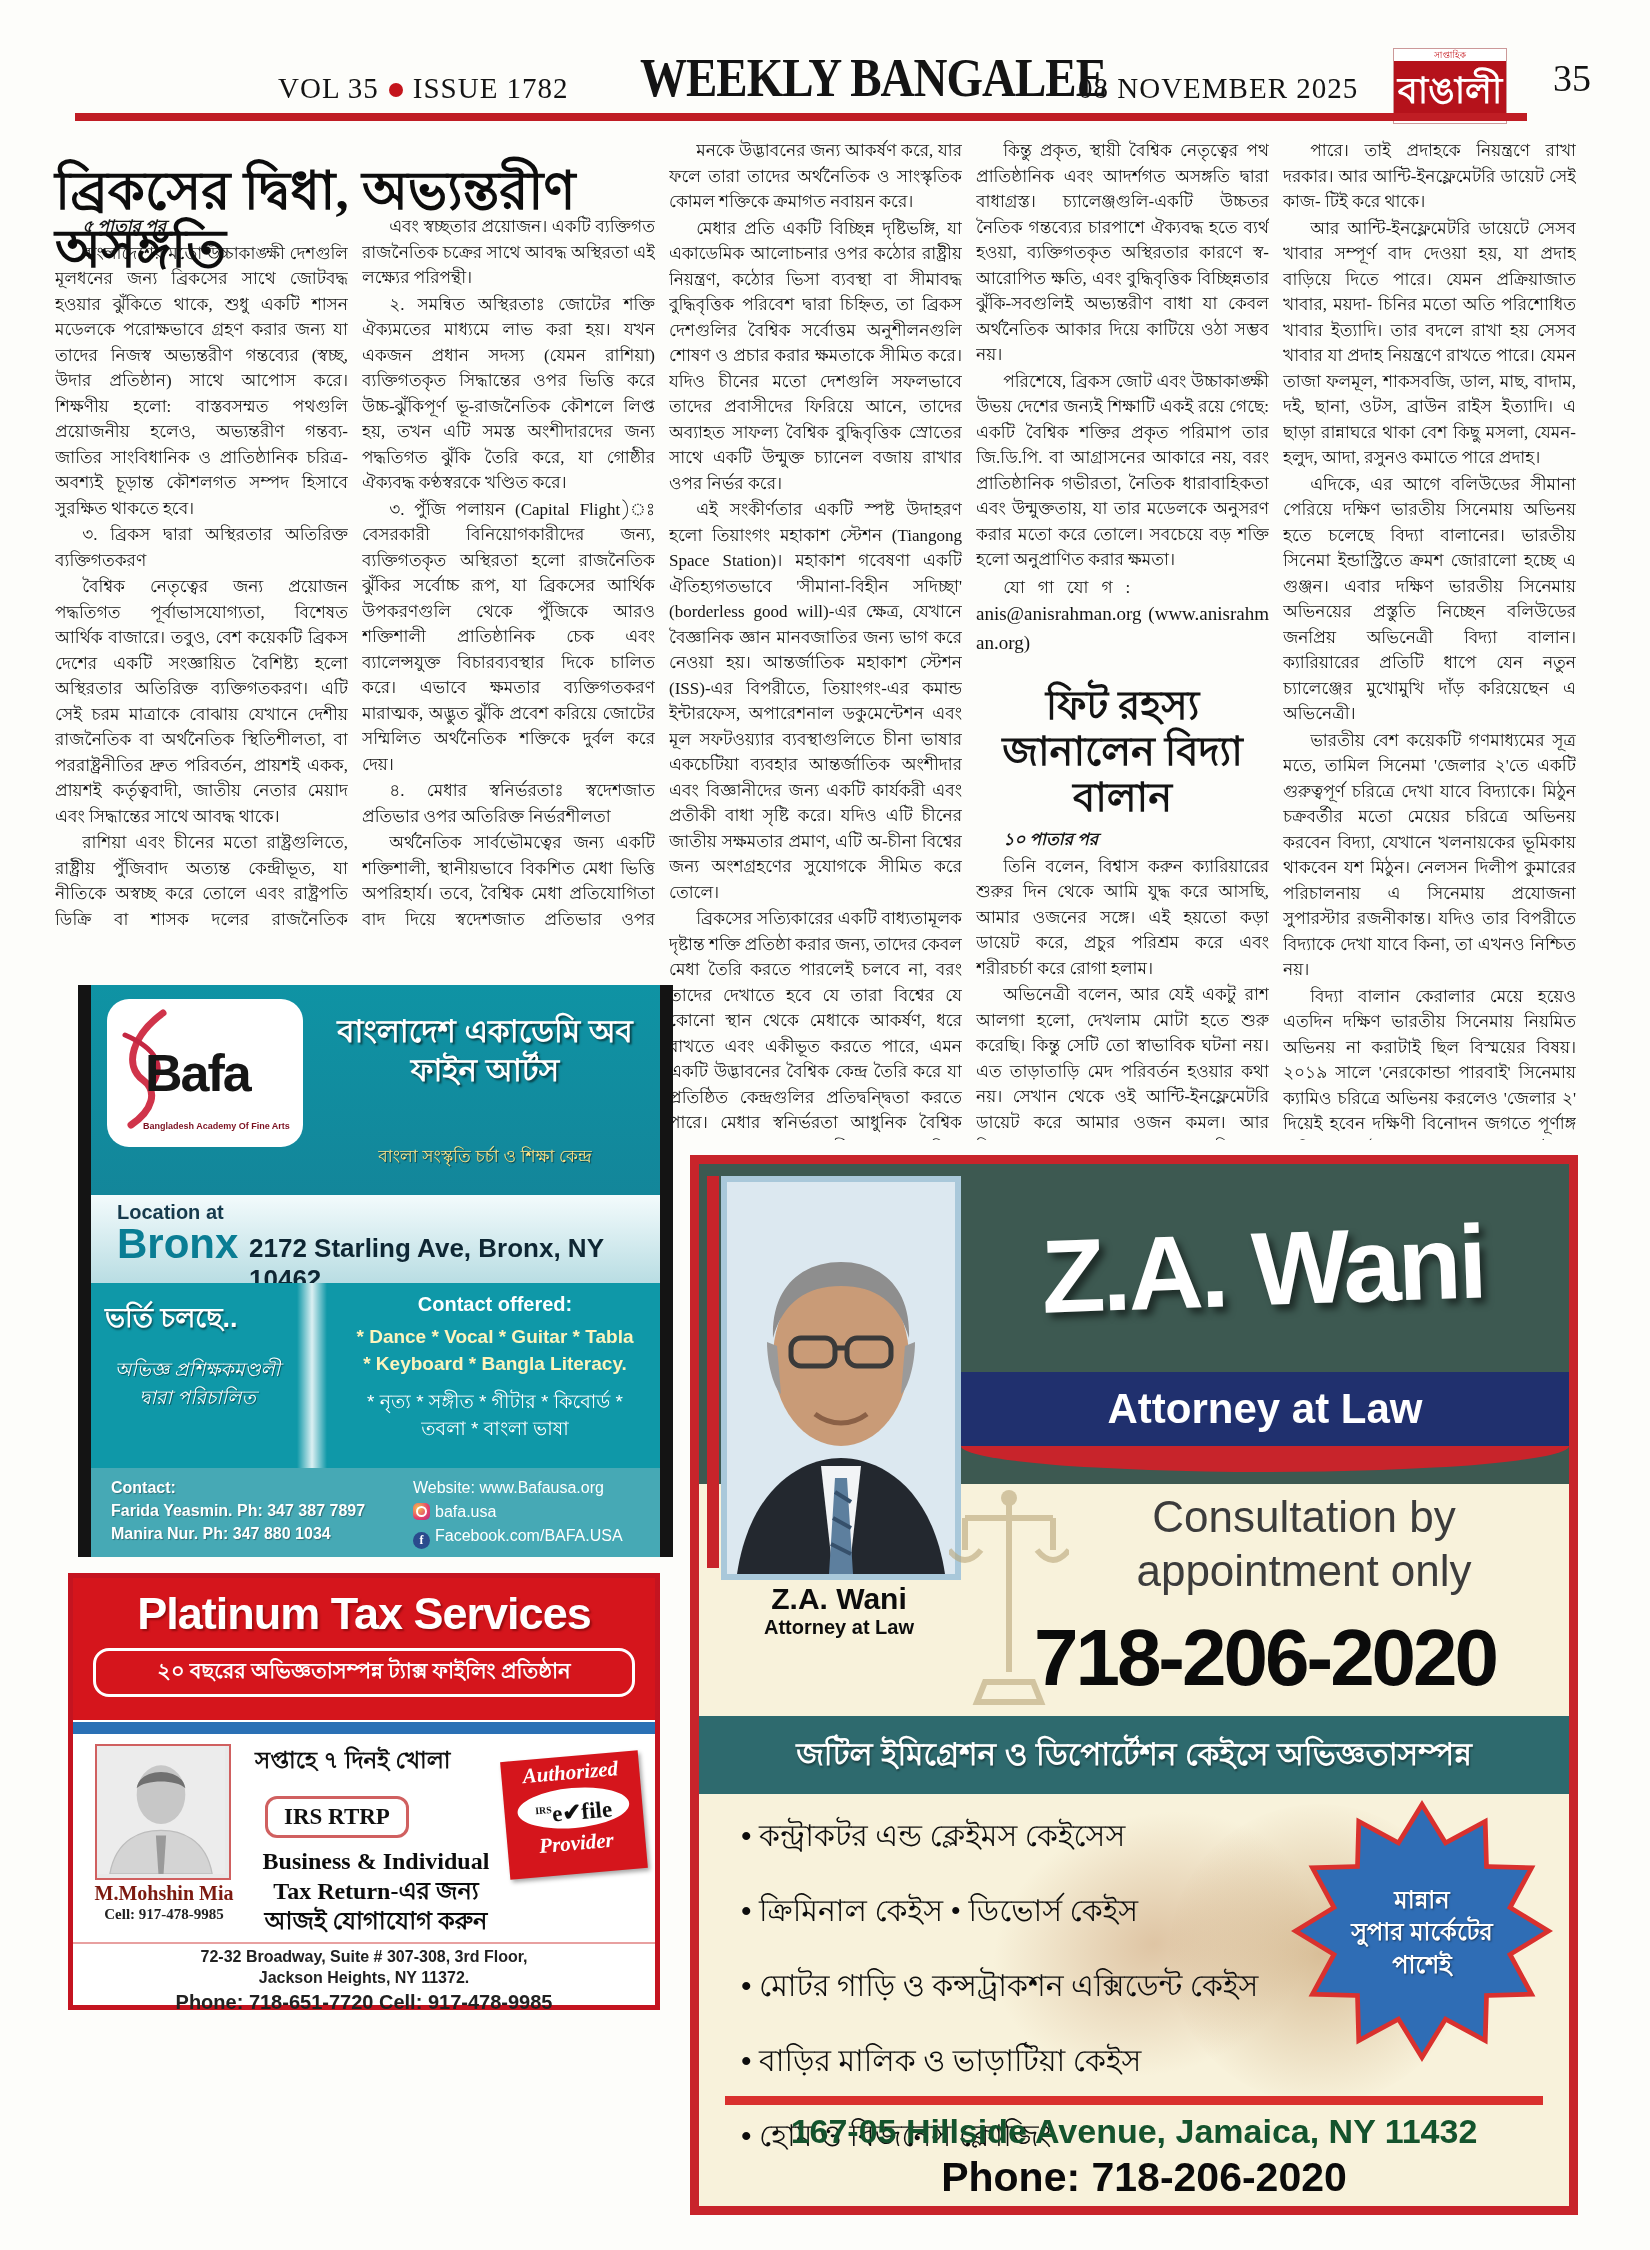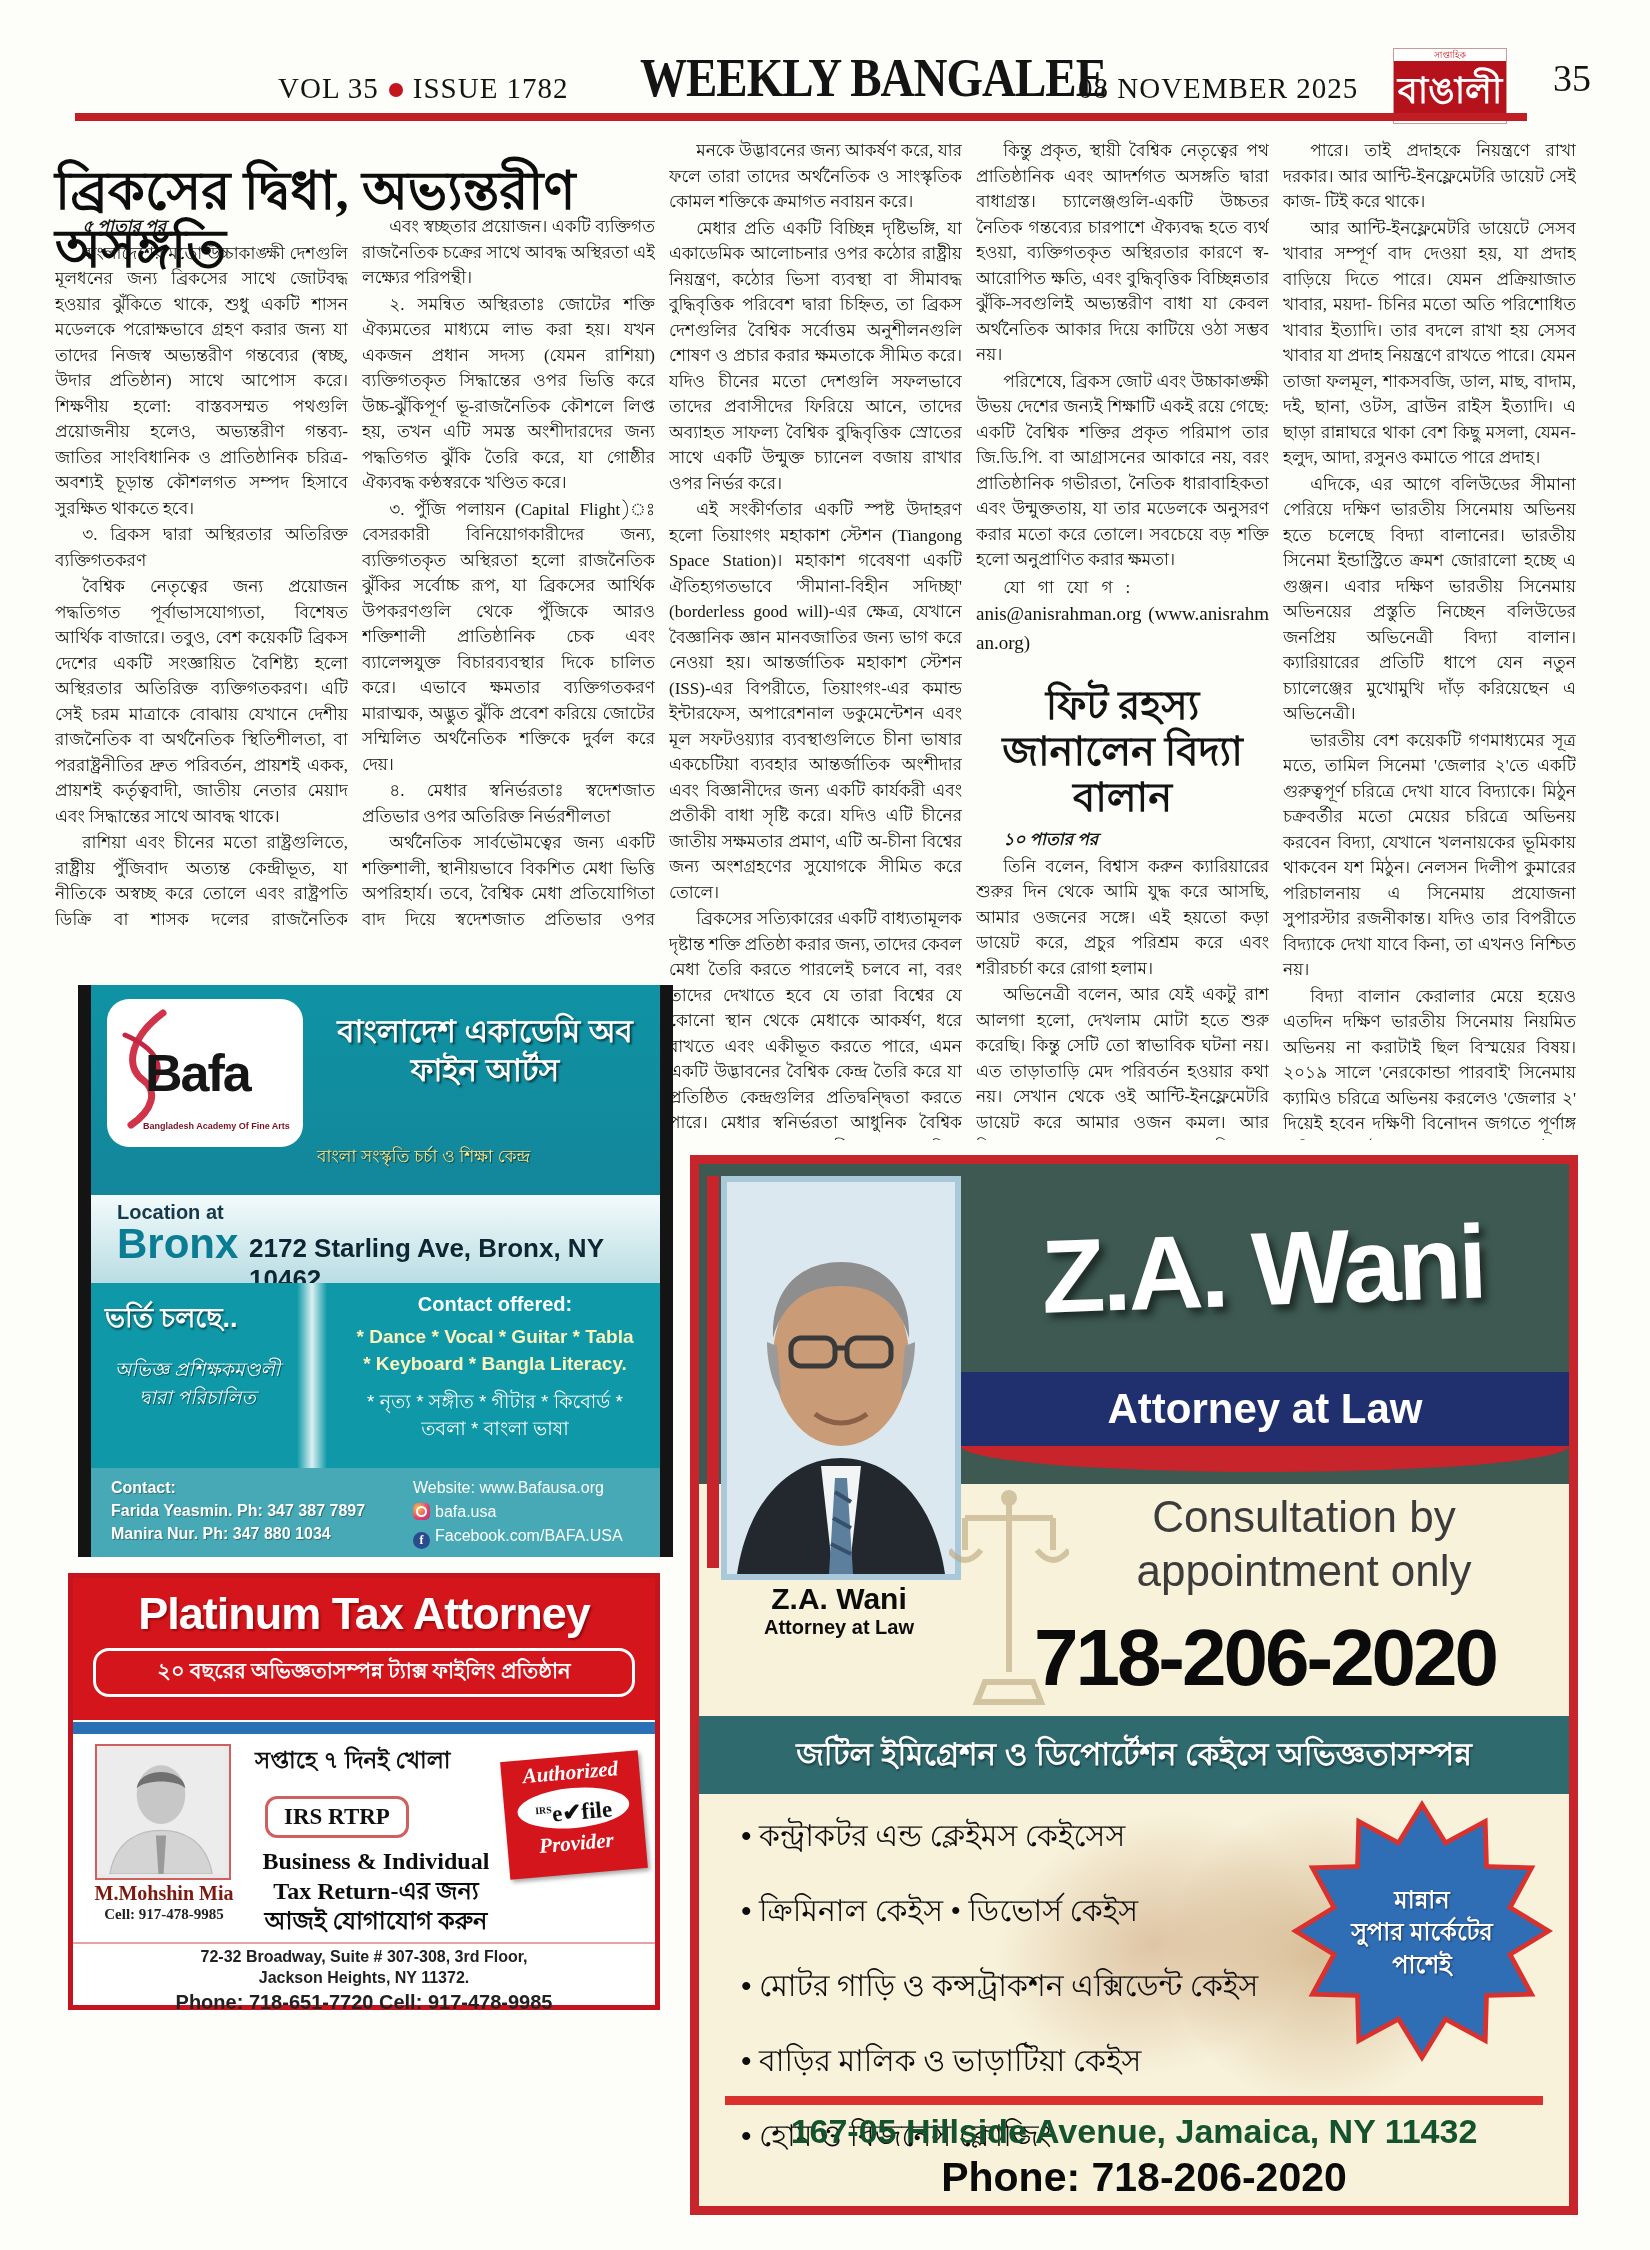--- a/index.html
+++ b/index.html
@@ -41,21 +41,21 @@
   .bafa{position:absolute;left:78px;top:985px;width:576px;height:572px;border-left:13px solid #141414;
         font-family:"Liberation Sans",sans-serif;color:#fff;}
   .bafa-top{position:relative;height:210px;background:linear-gradient(180deg,#0f93a4,#13869a);}
   .bafa-logobox{position:absolute;left:16px;top:14px;width:196px;height:148px;background:#fff;border-radius:22px;
                 color:#111;text-align:center;}
   .bafa-swirl{position:absolute;left:6px;top:6px;}
   .bafa-logotext{position:absolute;left:38px;top:44px;font-size:52px;font-weight:bold;letter-spacing:-2px;color:#161616;}
   .bafa-logocap{position:absolute;left:36px;bottom:16px;font-size:9px;font-weight:bold;color:#7c1020;}
   .bafa-name{position:absolute;left:226px;top:28px;width:336px;text-align:center;font-size:31px;font-weight:bold;
              line-height:1.25;text-shadow:2px 2px 2px rgba(0,0,0,.55);}
-  .bafa-tagline{position:absolute;left:226px;top:158px;width:336px;font-size:17px;color:#ffe487;
+  .bafa-tagline{position:absolute;left:226px;top:158px;width:336px;text-align:center;font-size:17px;color:#ffe487;
                 text-shadow:1px 1px 1px rgba(0,0,0,.6);}
   .bafa-loc{position:relative;height:88px;background:linear-gradient(180deg,#f3fbfc,#b9dde3);color:#12303f;}
   .bafa-loc-label{position:absolute;left:26px;top:6px;font-size:20px;font-weight:bold;color:#163a4c;}
   .bafa-loc-bronx{position:absolute;left:26px;top:28px;font-size:42px;font-weight:bold;color:#0a7d94;line-height:1;}
   .bafa-loc-addr{position:absolute;left:158px;top:38px;font-size:26px;font-weight:bold;color:#0e2633;}
   .bafa-courses{position:relative;height:185px;background:#0f98a8;}
   .bafa-beam{position:absolute;left:206px;top:0;width:30px;height:100%;
              background:linear-gradient(90deg,rgba(255,255,255,0),rgba(255,255,255,.85),rgba(255,255,255,0));}
   .bafa-enroll{position:absolute;left:14px;top:14px;width:185px;text-align:left;}
   .bafa-enroll .t1{font-size:27px;font-weight:bold;text-shadow:1px 2px 2px rgba(0,0,0,.5);}
@@ -273,21 +273,21 @@
         <span class="mini-ico ico-ig"><i></i></span><span>bafa.usa</span><br>
         <span class="mini-ico ico-fb">f</span><span>Facebook.com/BAFA.USA</span>
       </div>
     </div>
   </div>
 
   <div class="blk-divider"></div>
 
   <div class="plat">
     <div class="plat-head">
-      <div class="plat-title">Platinum Tax Attorney</div>
+      <div class="plat-title">Platinum Tax Services</div>
       <div class="plat-tag">২০ বছরের অভিজ্ঞতাসম্পন্ন ট্যাক্স ফাইলিং প্রতিষ্ঠান</div>
     </div>
     <div class="plat-stripe"></div>
     <div class="plat-body">
       <div class="plat-photo">
         <svg width="128" height="128" viewBox="0 0 100 100">
           <rect width="100" height="100" fill="#ececec"></rect>
           <path d="M10 100 C15 72 35 66 50 66 C65 66 85 72 90 100 Z" fill="#d4d4d4" stroke="#bdbdbd"></path>
           <polygon points="46,70 54,70 52,100 48,100" fill="#9a9a9a"></polygon>
           <ellipse cx="50" cy="38" rx="19" ry="23" fill="#c7c7c7"></ellipse>

